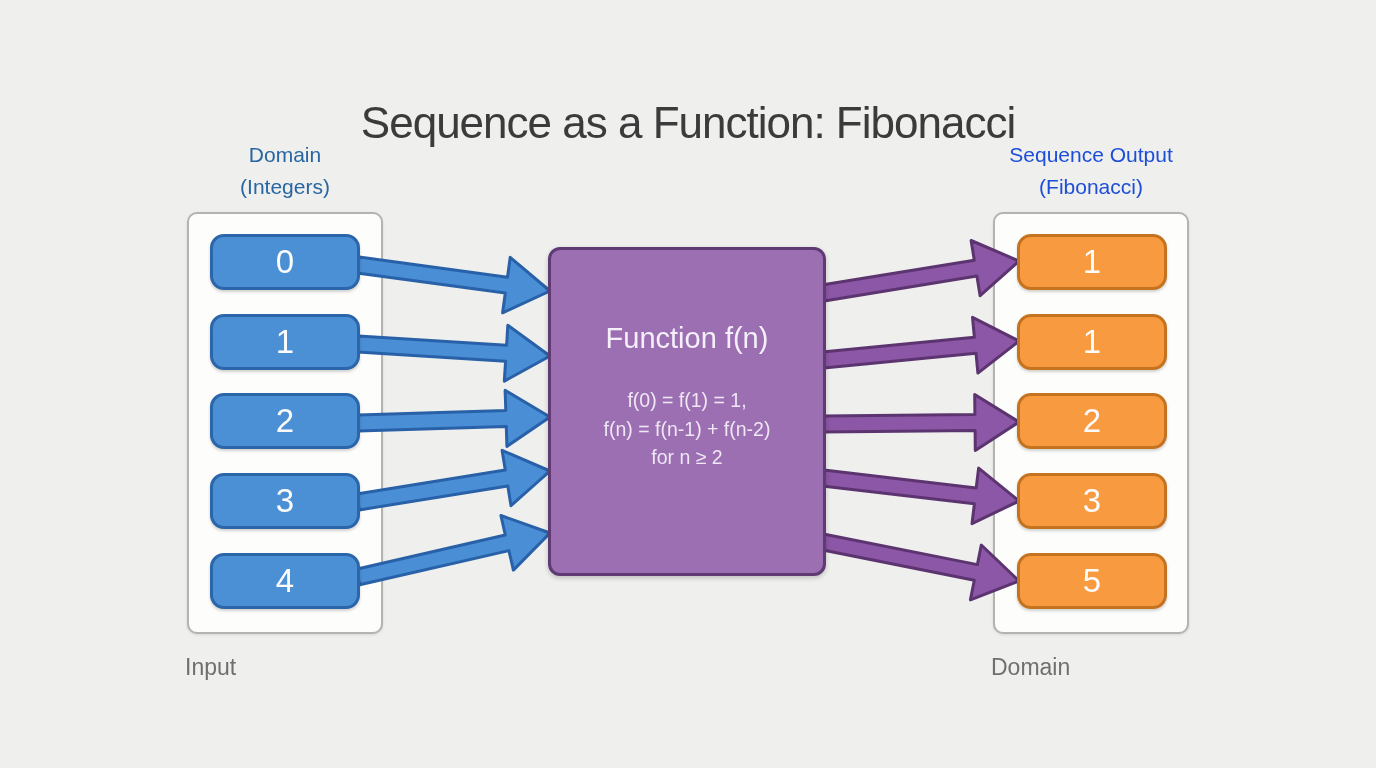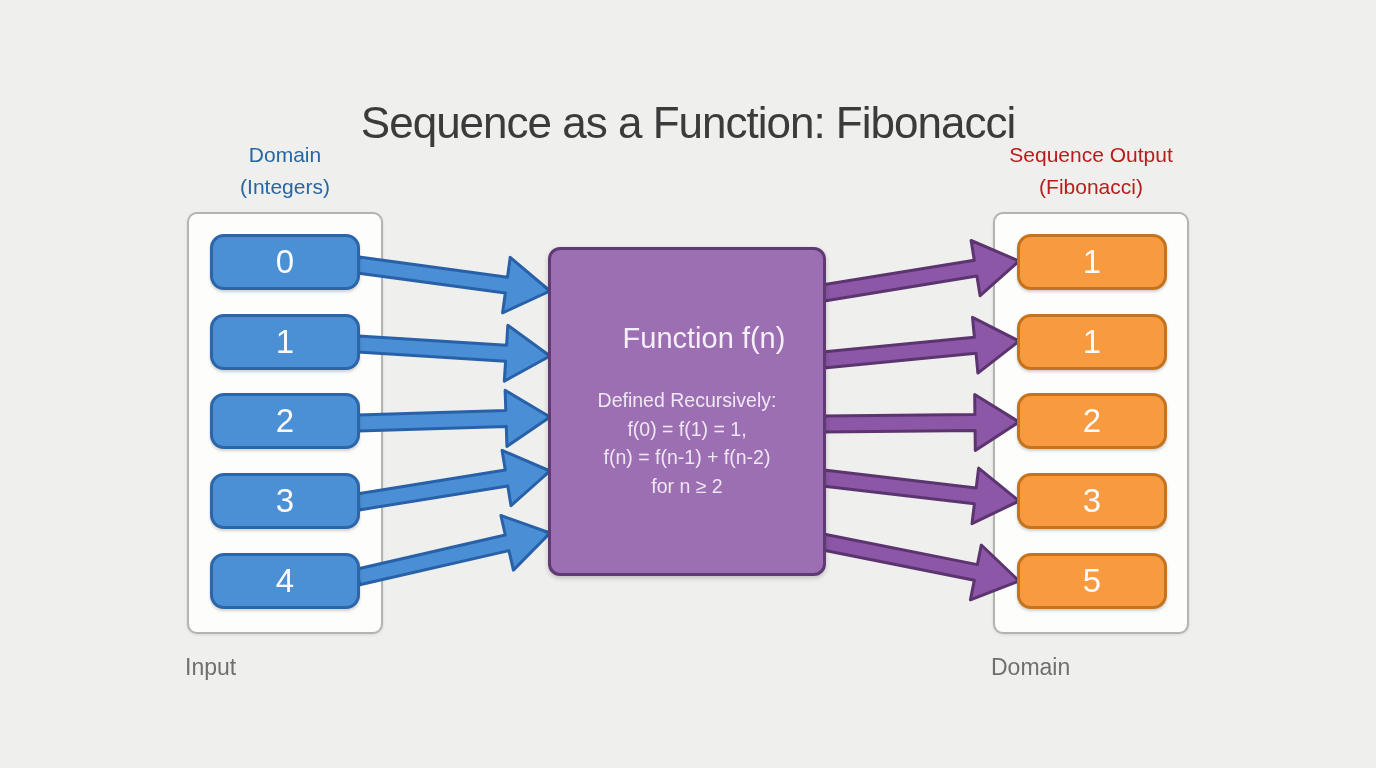--- a/index.html
+++ b/index.html
@@ -16,21 +16,21 @@
     text-align:center;font-size:44px;letter-spacing:-1px;
     color:#3b3b3b;
     margin-top:36px;
   }
 
   .col-header{
     position:absolute;top:139px;width:260px;
     text-align:center;font-size:21px;line-height:32px;font-weight:500;
   }
   .col-header.domain{left:155px;color:#2766a2;}
-  .col-header.output{left:961px;color:#b91c1c;}
+  .col-header.output{left:961px;color:#1d4ed8;}
 
   .panel{
     position:absolute;top:212px;width:192px;height:418px;
     background:#fdfdfc;border:2px solid #b3b3b0;border-radius:10px;
     box-shadow:0 1px 3px rgba(0,0,0,0.10);
   }
   .panel.left{left:187px;}
   .panel.right{left:993px;}
 
   .node{
@@ -43,21 +43,21 @@
   .node.blue{left:210px;background:#4b8fd5;border:3px solid #2b66ab;}
   .node.orange{left:1017px;background:#f89b40;border:3px solid #c5731f;}
   .r0{top:234px;} .r1{top:314px;} .r2{top:393px;} .r3{top:473px;} .r4{top:553px;}
 
   .fn-box{
     position:absolute;left:548px;top:247px;width:272px;height:323px;
     background:#9b6fb2;border:3px solid #5f3a73;border-radius:12px;
     box-shadow:0 2px 5px rgba(0,0,0,0.20);
   }
   .fn-title{
-    position:absolute;top:72px;left:17px;width:100%;
+    position:absolute;top:72px;left:0;width:100%;
     text-align:center;font-size:29px;color:#f4eff8;
   }
   .fn-body{
     position:absolute;top:136px;left:0;width:100%;
     text-align:center;font-size:19.5px;line-height:28.6px;color:#efe7f4;
   }
 
   .foot-label{
     position:absolute;top:654px;width:200px;
     text-align:left;font-size:23px;color:#6f6f6d;
@@ -108,21 +108,20 @@
 
   <div class="node orange r0">1</div>
   <div class="node orange r1">1</div>
   <div class="node orange r2">2</div>
   <div class="node orange r3">3</div>
   <div class="node orange r4">5</div>
 
   <div class="fn-box">
     <div class="fn-title">Function f(n)</div>
     <div class="fn-body">
-      <div>Defined Recursively:</div>
       <div>f(0) = f(1) = 1,</div>
       <div>f(n) = f(n-1) + f(n-2)</div>
       <div>for n ≥ 2</div>
     </div>
   </div>
 
   <div class="foot-label input">Input</div>
   <div class="foot-label output">Domain</div>
 
 </div>

